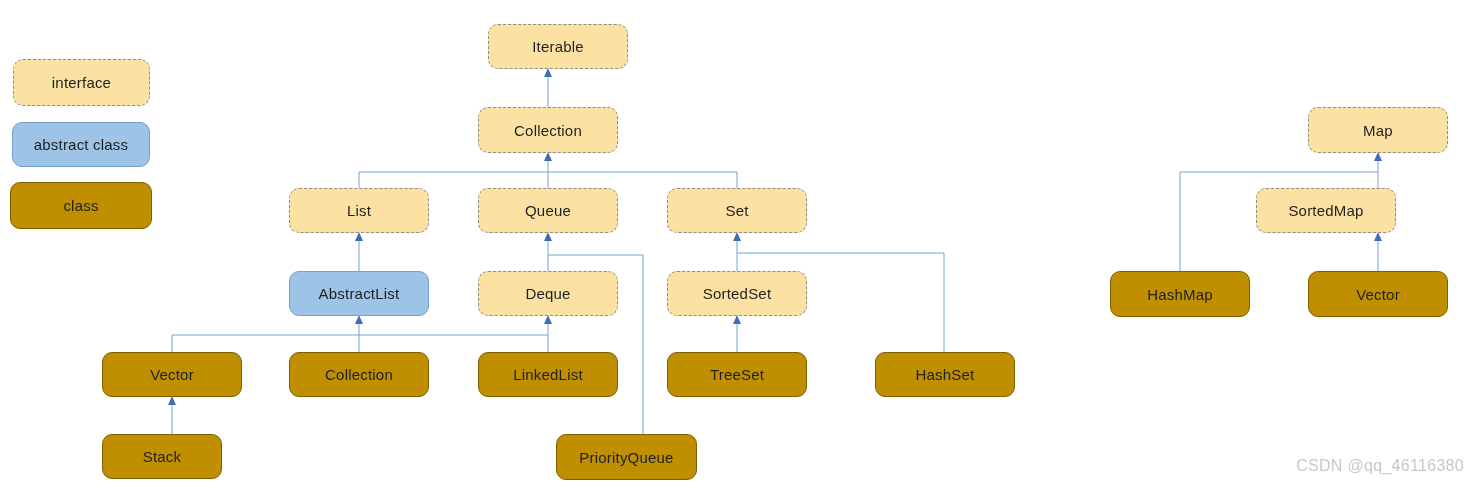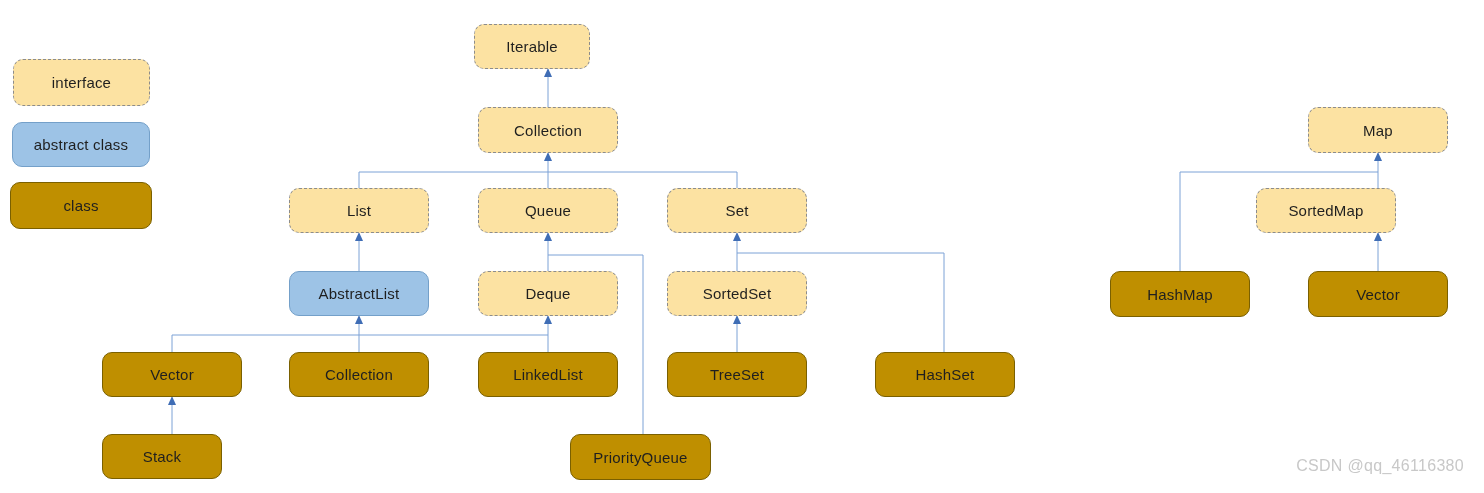--- a/index.html
+++ b/index.html
@@ -88,34 +88,34 @@
       <path d="M 168 405 L 172 396 L 176 405 Z" fill="#3F6DB5"></path>
       <path d="M 1374 161 L 1378 152 L 1382 161 Z" fill="#3F6DB5"></path>
       <path d="M 1374 241 L 1378 232 L 1382 241 Z" fill="#3F6DB5"></path>
     </svg>
   <div id="legend">
       <div class="node interface" style="left: 13px; top: 59px; width: 137px; height: 47px;">interface</div>
       <div class="node abstract" style="left: 12px; top: 122px; width: 138px; height: 45px;">abstract class</div>
       <div class="node class" style="left: 10px; top: 182px; width: 142px; height: 47px;">class</div>
     </div>
   <div id="nodes">
-      <div class="node interface" style="left: 474px; top: 24px; width: 116px; height: 45px; text-align: center;">Iterable</div>
+      <div class="node interface" style="left: 488px; top: 24px; width: 140px; height: 45px; text-align: center;">Iterable</div>
       <div class="node interface" style="left: 478px; top: 107px; width: 140px; height: 46px;">Collection</div>
       <div class="node interface" style="left: 289px; top: 188px; width: 140px; height: 45px;">List</div>
       <div class="node interface" style="left: 478px; top: 188px; width: 140px; height: 45px;">Queue</div>
-      <div class="node interface" style="left: 667px; top: 188px; width: 140px; height: 45px; border-radius: 11px;">Set</div>
+      <div class="node interface" style="left: 667px; top: 188px; width: 140px; height: 45px;">Set</div>
       <div class="node abstract" style="left: 289px; top: 271px; width: 140px; height: 45px;">AbstractList</div>
       <div class="node interface" style="left: 478px; top: 271px; width: 140px; height: 45px;">Deque</div>
       <div class="node interface" style="left: 667px; top: 271px; width: 140px; height: 45px;">SortedSet</div>
       <div class="node class" style="left: 102px; top: 352px; width: 140px; height: 45px;">Vector</div>
       <div class="node class" style="left: 289px; top: 352px; width: 140px; height: 45px;">Collection</div>
       <div class="node class" style="left: 478px; top: 352px; width: 140px; height: 45px;">LinkedList</div>
       <div class="node class" style="left: 667px; top: 352px; width: 140px; height: 45px;">TreeSet</div>
       <div class="node class" style="left: 875px; top: 352px; width: 140px; height: 45px;">HashSet</div>
       <div class="node class" style="left: 102px; top: 434px; width: 120px; height: 45px;">Stack</div>
-      <div class="node class" style="left: 570px; top: 434px; width: 141px; height: 46px; text-align: center;">PriorityQueue</div>
+      <div class="node class" style="left: 556px; top: 434px; width: 141px; height: 46px; text-align: center;">PriorityQueue</div>
       <div class="node interface" style="left: 1308px; top: 107px; width: 140px; height: 46px;">Map</div>
       <div class="node interface" style="left: 1256px; top: 188px; width: 140px; height: 45px;">SortedMap</div>
       <div class="node class" style="left: 1110px; top: 271px; width: 140px; height: 46px;">HashMap</div>
       <div class="node class" style="left: 1308px; top: 271px; width: 140px; height: 46px;">Vector</div>
     </div>
   <div id="watermark">CSDN @qq_46116380</div>
 </div>
 
 </body></html>

